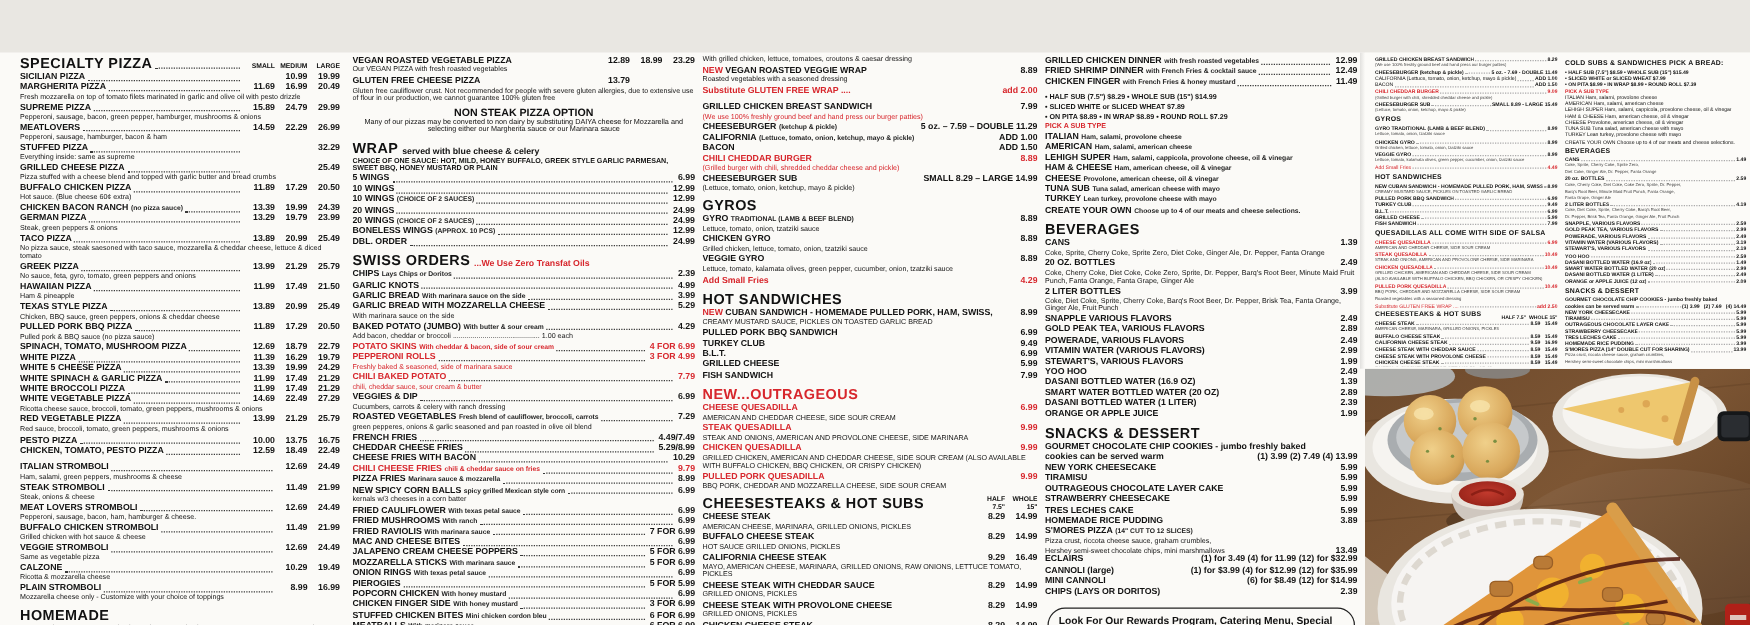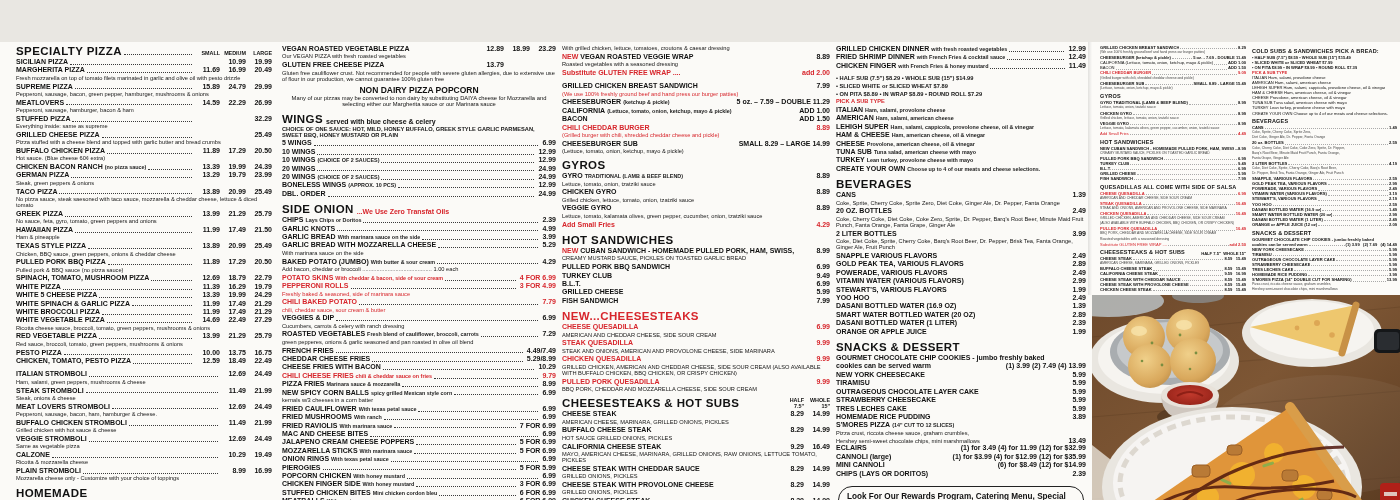--- a/index.html
+++ b/index.html
@@ -308,27 +308,27 @@
           <div class="desc">Our VEGAN PIZZA with fresh roasted vegetables</div>
           <div class="row">
             <span class="nm">GLUTEN FREE CHEESE PIZZA</span>
             <span class="flexfill"></span>
             <span class="pr fx">13.79</span>
             <span class="pr fx"></span>
             <span class="pr fx"></span>
           </div>
           <div class="desc">Gluten free cauliflower crust. Not recommended for people with severe gluten allergies, due to extensive use of flour in our production, we cannot guarantee 100% gluten free</div>
           <div class="center-blk">
-            <div class="center-title">NON DAIRY PIZZA POPCORN</div>
+            <div class="center-title">NON STEAK PIZZA OPTION</div>
             <div class="center-desc">Many of our pizzas may be converted to non dairy by substituting DAIYA cheese for Mozzarella and selecting either our Margherita sauce or our Marinara sauce</div>
           </div>
         </div>
         <div class="sec">
           <div class="sec-head">
-            <span class="sec-title">WINGS</span>
+            <span class="sec-title">WRAP</span>
             <span class="sec-suffix">served with blue cheese &amp; celery</span>
           </div>
           <div class="desc b">CHOICE OF ONE SAUCE: HOT, MILD, HONEY BUFFALO, GREEK STYLE GARLIC PARMESAN, SWEET BBQ, HONEY MUSTARD OR PLAIN</div>
           <div class="row">
             <span class="nm">5 WINGS</span>
             <span class="dots"></span>
             <span class="pr auto">6.99</span>
           </div>
           <div class="row">
             <span class="nm">10 WINGS</span>
@@ -359,21 +359,21 @@
             <span class="pr auto">12.99</span>
           </div>
           <div class="row">
             <span class="nm">DBL. ORDER</span>
             <span class="dots"></span>
             <span class="pr auto">24.99</span>
           </div>
         </div>
         <div class="sec">
           <div class="sec-head">
-            <span class="sec-title">SIDE ONION</span>
+            <span class="sec-title">SWISS ORDERS</span>
             <span class="sec-suffix red">...We Use Zero Transfat Oils</span>
           </div>
           <div class="row">
             <span class="nm">CHIPS</span>
             <span class="insub">Lays Chips or Doritos</span>
             <span class="dots"></span>
             <span class="pr auto">2.39</span>
           </div>
           <div class="row">
             <span class="nm">GARLIC KNOTS</span>
@@ -668,21 +668,21 @@
             <span class="pr auto">5.99</span>
           </div>
           <div class="row">
             <span class="nm">FISH SANDWICH</span>
             <span class="flexfill"></span>
             <span class="pr auto">7.99</span>
           </div>
         </div>
         <div class="sec">
           <div class="sec-head">
-            <span class="sec-title red">NEW...CHEESESTEAKS</span>
+            <span class="sec-title red">NEW...OUTRAGEOUS</span>
           </div>
           <div class="row">
             <span class="nm red">CHEESE QUESADILLA</span>
             <span class="flexfill"></span>
             <span class="pr auto red">6.99</span>
           </div>
           <div class="desc">AMERICAN AND CHEDDAR CHEESE, SIDE SOUR CREAM</div>
           <div class="row">
             <span class="nm red">STEAK QUESADILLA</span>
             <span class="flexfill"></span>

